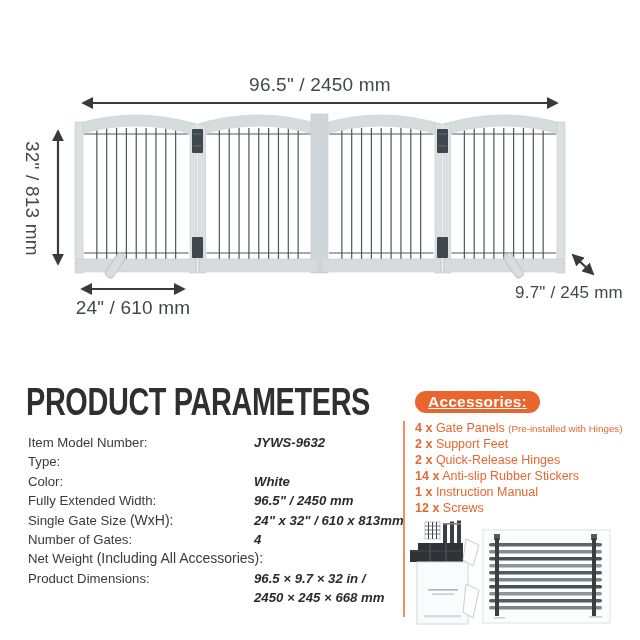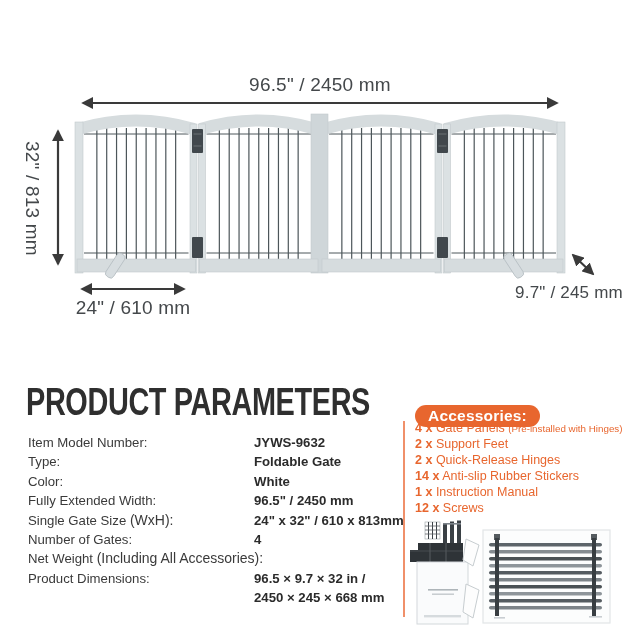--- a/index.html
+++ b/index.html
@@ -20,26 +20,26 @@
   
   .pp-title{
     left:26px;top:381px;
     font-size:38px;font-weight:800;color:#2f2f2f;letter-spacing:-0.5px;
     transform:scaleX(0.76);transform-origin:0 50%;white-space:nowrap;
   }
   .params{left:28px;top:433px;width:385px;font-size:13.2px;color:#3a3a3a;}
   .p-row{display:flex;line-height:19.4px;white-space:nowrap;gap:16px;}
   .p-label{flex:0 0 210px;}
   .p-note{font-size:14px;}
-  .p-value{font-weight:700;color:#2b2b2b;}
+  .p-value{font-weight:700;color:#2b2b2b;font-style:italic;}
   
   .acc-pill{
-    left:415px;top:405px;height:22px;min-width:125px;box-sizing:border-box;
+    left:415px;top:391px;height:22px;min-width:125px;box-sizing:border-box;
     border-radius:12px;display:flex;align-items:center;justify-content:center;
-    color:#ffffff;font-weight:700;font-size:15.5px;padding:0 12px;letter-spacing:0.2px;
+    color:#ffffff;font-weight:700;font-size:15.5px;padding:0 12px;letter-spacing:0.2px;text-decoration:underline;
   }
   .acc-list{
     left:403px;top:421px;width:236px;height:196px;
     border-left:2.5px solid #f0906a;padding-left:10px;box-sizing:border-box;
   }
   .a-item{line-height:15.9px;font-size:12.5px;white-space:nowrap;}
   .a-count{font-weight:700;}
   .a-note{font-size:9.8px;}
   .orange{color:#e8662e;}
   .bg-orange{background:#e8662e;}
@@ -159,21 +159,20 @@
 
 <div class="abs pp-title">PRODUCT PARAMETERS</div>
 
 <div class="abs params">
   <div class="p-row">
     <div class="p-label"><span>Item Model Number:</span><span class="p-note"></span></div>
     <div class="p-value">JYWS-9632</div>
   </div>
   <div class="p-row">
     <div class="p-label"><span>Type:</span><span class="p-note"></span></div>
-    <div class="p-value">Foldable Gate</div>
   </div>
   <div class="p-row">
     <div class="p-label"><span>Color:</span><span class="p-note"></span></div>
     <div class="p-value">White</div>
   </div>
   <div class="p-row">
     <div class="p-label"><span>Fully Extended Width:</span><span class="p-note"></span></div>
     <div class="p-value">96.5" / 2450 mm</div>
   </div>
   <div class="p-row">

